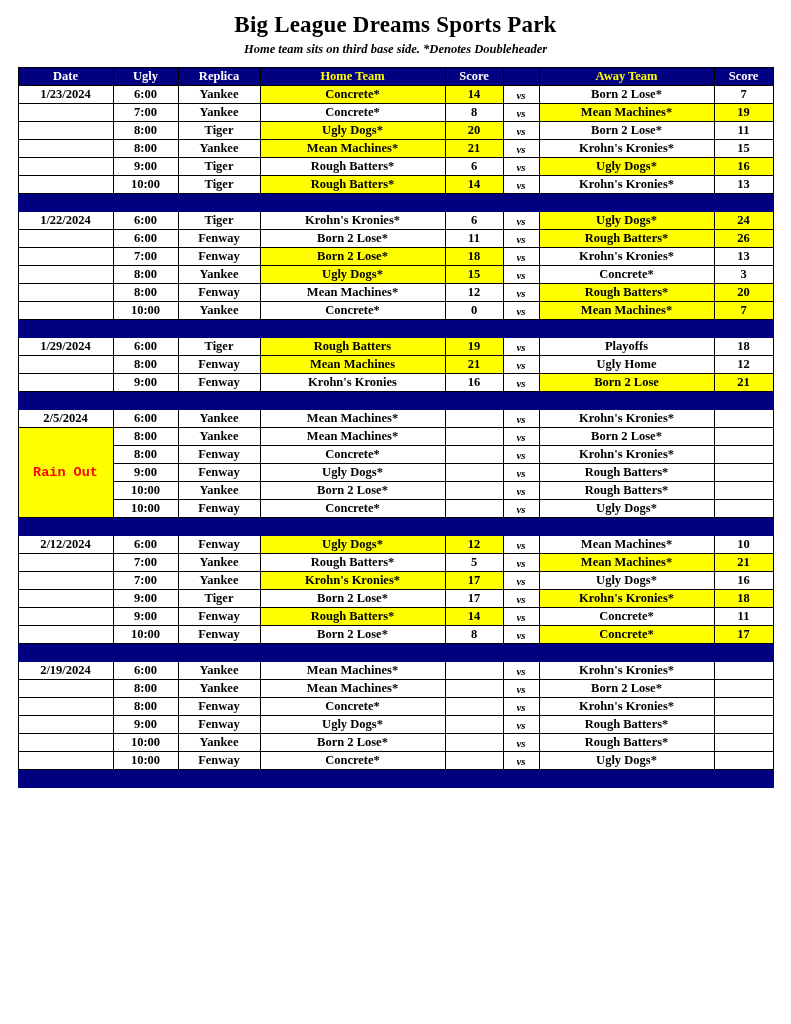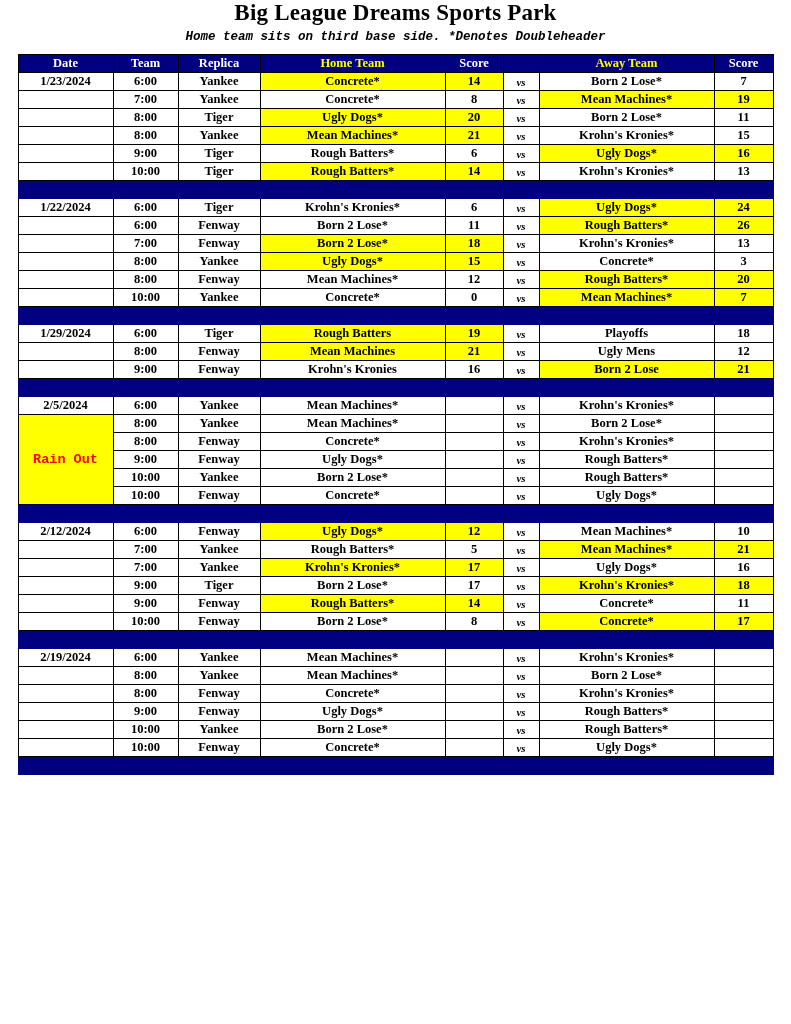--- a/index.html
+++ b/index.html
@@ -10,32 +10,32 @@
     --team-header-text: #FFFF00;
   }
   * { box-sizing: border-box; }
   html, body {
     margin: 0; padding: 0;
     background: #FFFFFF;
     width: 791px; height: 1024px;
     font-family: "Liberation Serif", "DejaVu Serif", serif;
     color: #000;
   }
-  .page { width: 791px; }
+  .page { width: 791px; padding-top: 12px; }
   .title {
     margin: 0; text-align: center;
     font-size: 23px; font-weight: bold; letter-spacing: 0.2px;
   }
   .subtitle {
     margin: 3px 0 0; text-align: center;
     font-size: 17px; font-weight: bold;
   }
   .note {
     margin: 4px 8px 6px; text-align: center;
-    font-size: 12.5px; font-weight: bold; font-style: italic; font-family: Liberation Mono, monospace;
+    font-size: 12.5px; font-weight: bold; font-style: italic;
   }
   table.schedule {
     table-layout: fixed;
     width: 755px;
     margin: 10px auto;
     border-collapse: collapse;
   }
   .schedule th, .schedule td {
     border: 1px solid #000;
     padding: 0 2px;
@@ -96,21 +96,21 @@
       <col style="width:82px">
       <col style="width:185px">
       <col style="width:58px">
       <col style="width:36px">
       <col style="width:175px">
       <col style="width:59px">
     </colgroup>
     <thead>
       <tr>
         <th>Date</th>
-        <th>Team</th>
+        <th>Ugly</th>
         <th>Replica</th>
         <th class="team-head">Home Team</th>
         <th>Score</th>
         <th></th>
         <th class="team-head">Away Team</th>
         <th>Score</th>
       </tr>
     </thead>
     <tbody id="schedule-body">
         <tr>
@@ -249,21 +249,21 @@
           <td class="team-cell">Playoffs</td>
           <td class="score-cell">18</td>
         </tr>
         <tr>
           <td class="date-cell"></td>
           <td class="time-cell">8:00</td>
           <td class="replica-cell">Fenway</td>
           <td class="team-cell winner">Mean Machines</td>
           <td class="score-cell winner">21</td>
           <td class="vs-cell">vs</td>
-          <td class="team-cell">Ugly Mens</td>
+          <td class="team-cell">Ugly Home</td>
           <td class="score-cell">12</td>
         </tr>
         <tr>
           <td class="date-cell"></td>
           <td class="time-cell">9:00</td>
           <td class="replica-cell">Fenway</td>
           <td class="team-cell">Krohn's Kronies</td>
           <td class="score-cell">16</td>
           <td class="vs-cell">vs</td>
           <td class="team-cell winner">Born 2 Lose</td>

